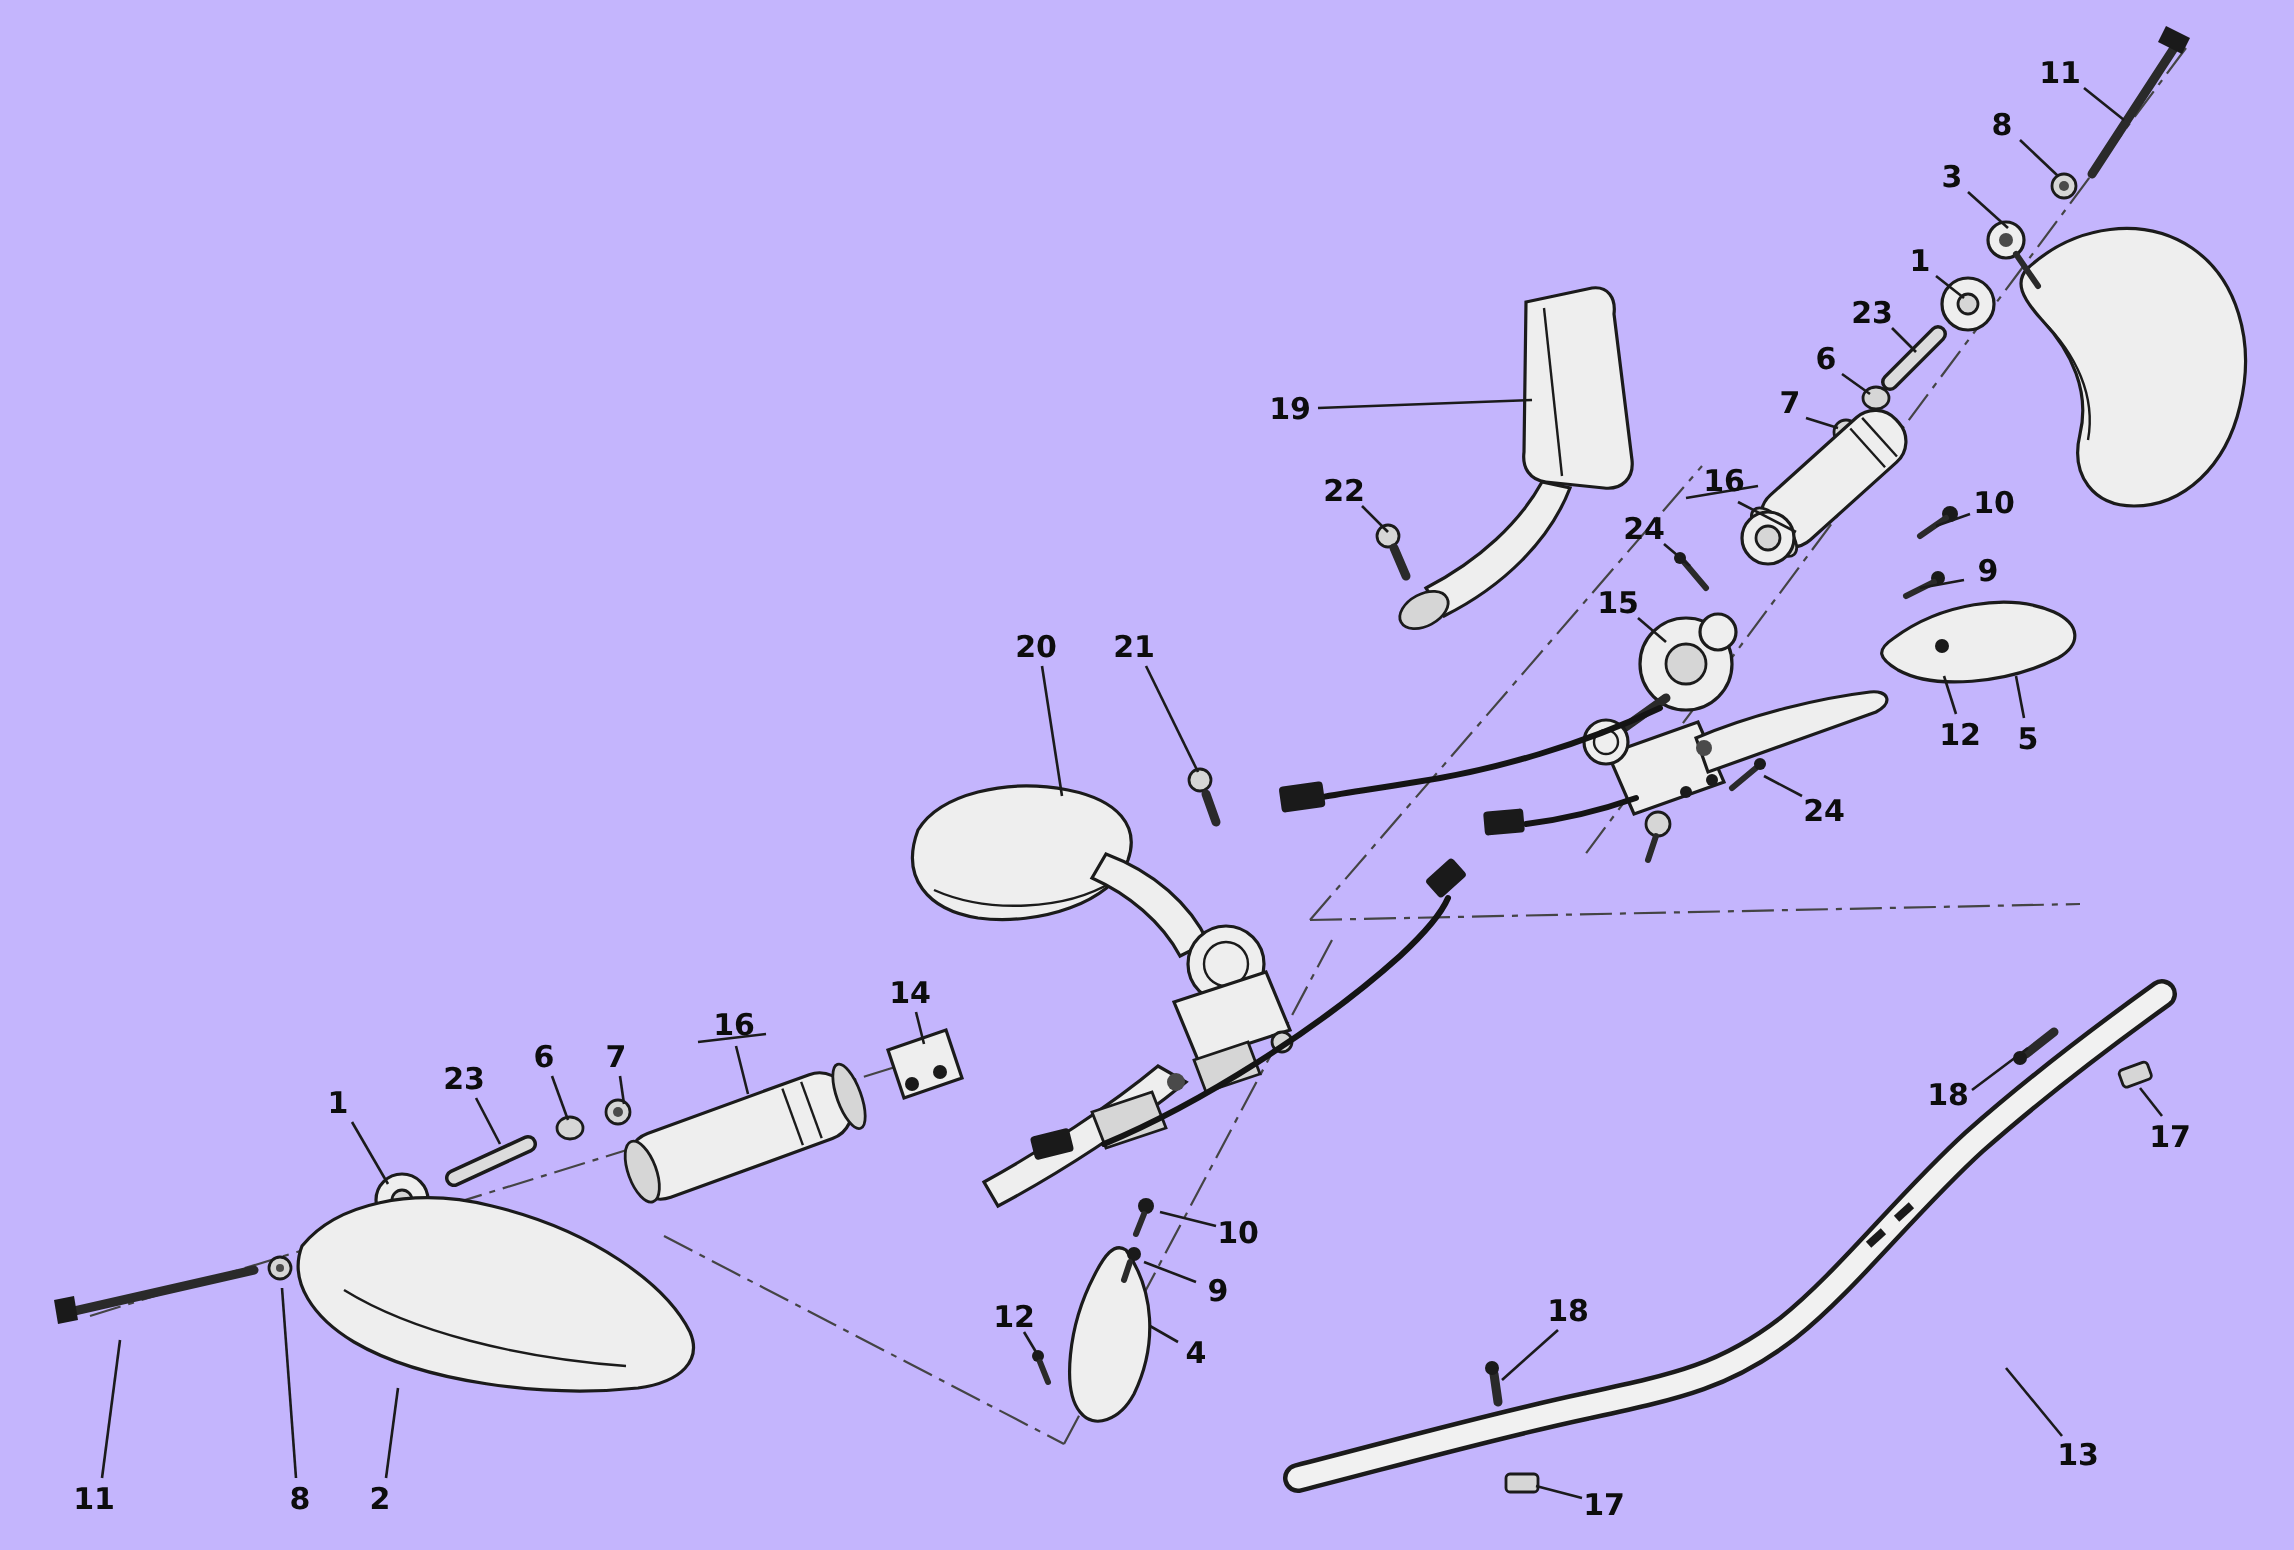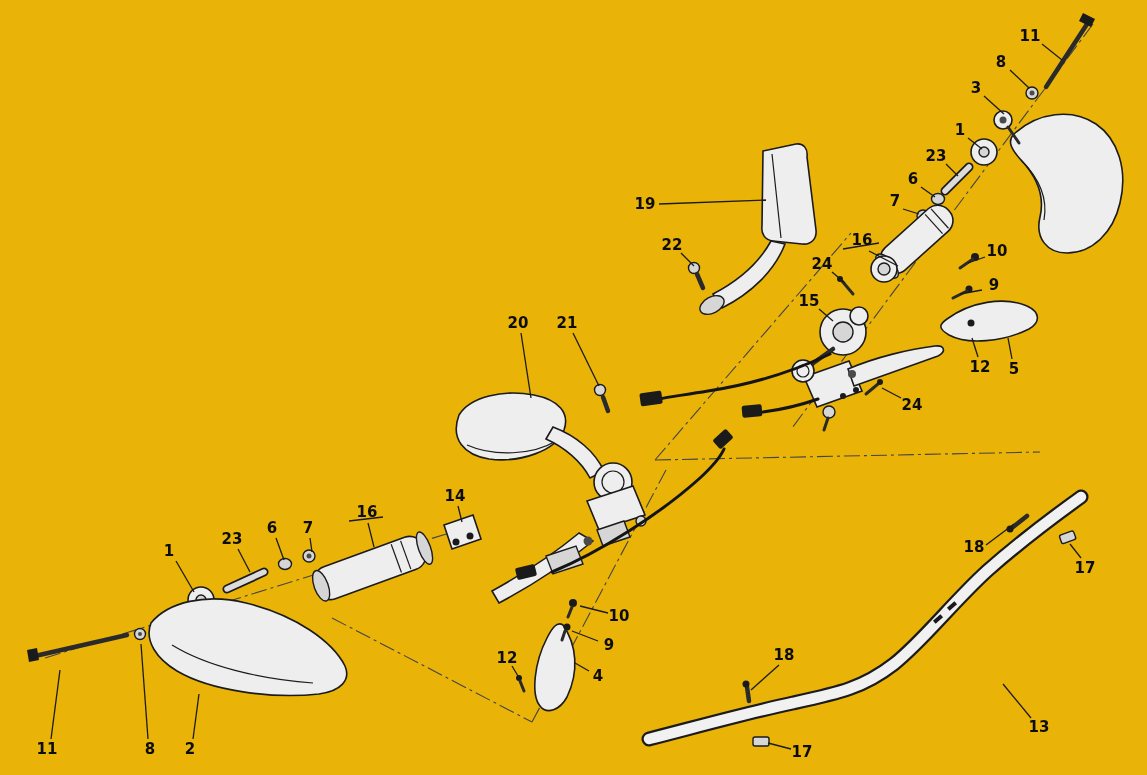--- a/index.html
+++ b/index.html
@@ -5,21 +5,21 @@
   html, body {
     margin: 0;
     padding: 0;
     background: #ffffff;
     font-family: "DejaVu Sans", "Liberation Sans", sans-serif;
   }
   .canvas {
     position: relative;
     width: 1147px;
     height: 775px;
-    background: #eab308;
+    background: #c4b5fd;
     overflow: hidden;
   }
   svg { display: block; }
 
   .part      { fill: #eeeeee; stroke: #1b1b1b; stroke-width: 1.6; }
   .part-dark { fill: #d6d6d6; stroke: #1b1b1b; stroke-width: 1.4; }
   .dark      { fill: #1a1a1a; stroke: none; }
   .hole      { fill: #4a4a4a; stroke: none; }
   .edge      { fill: none; stroke: #1b1b1b; stroke-width: 1.2; }
   .bolt      { stroke: #2a2a2a; stroke-width: 4.5; stroke-linecap: round; fill: none; }

